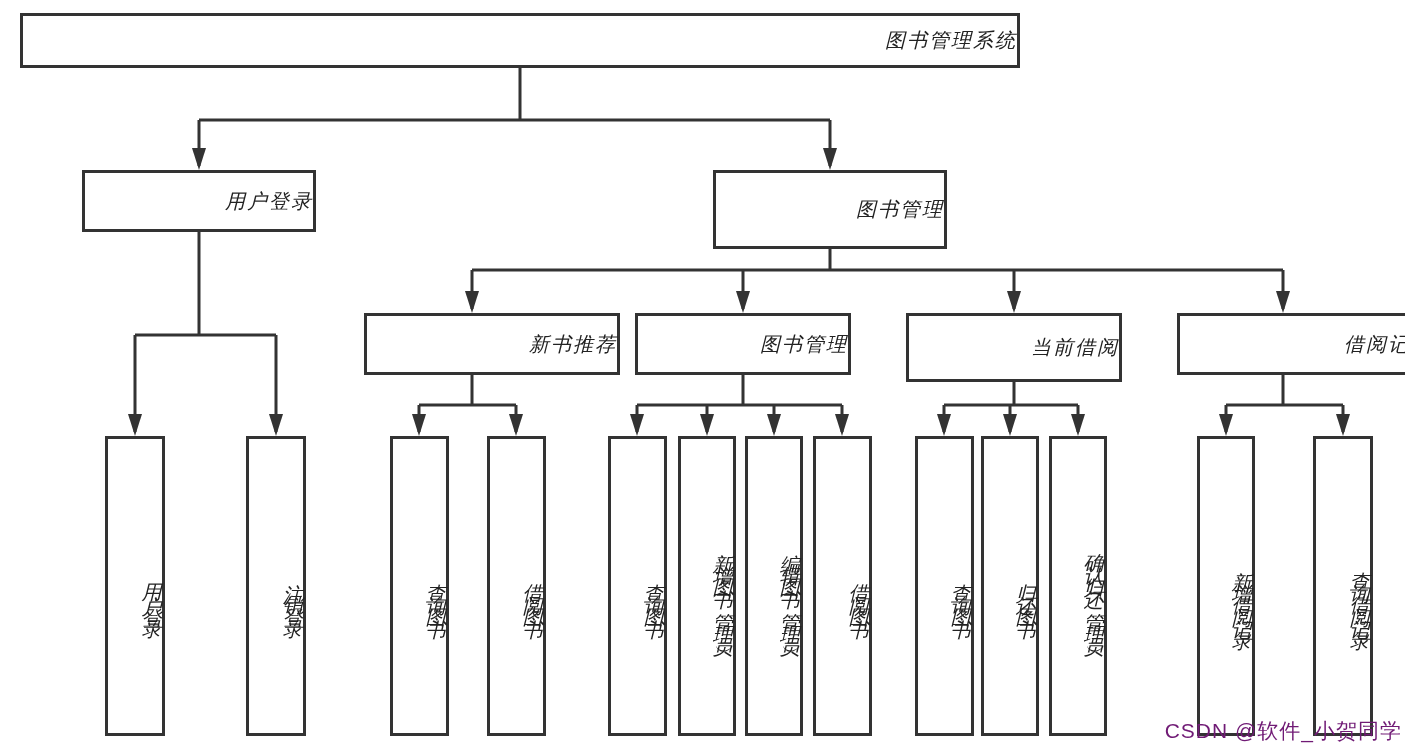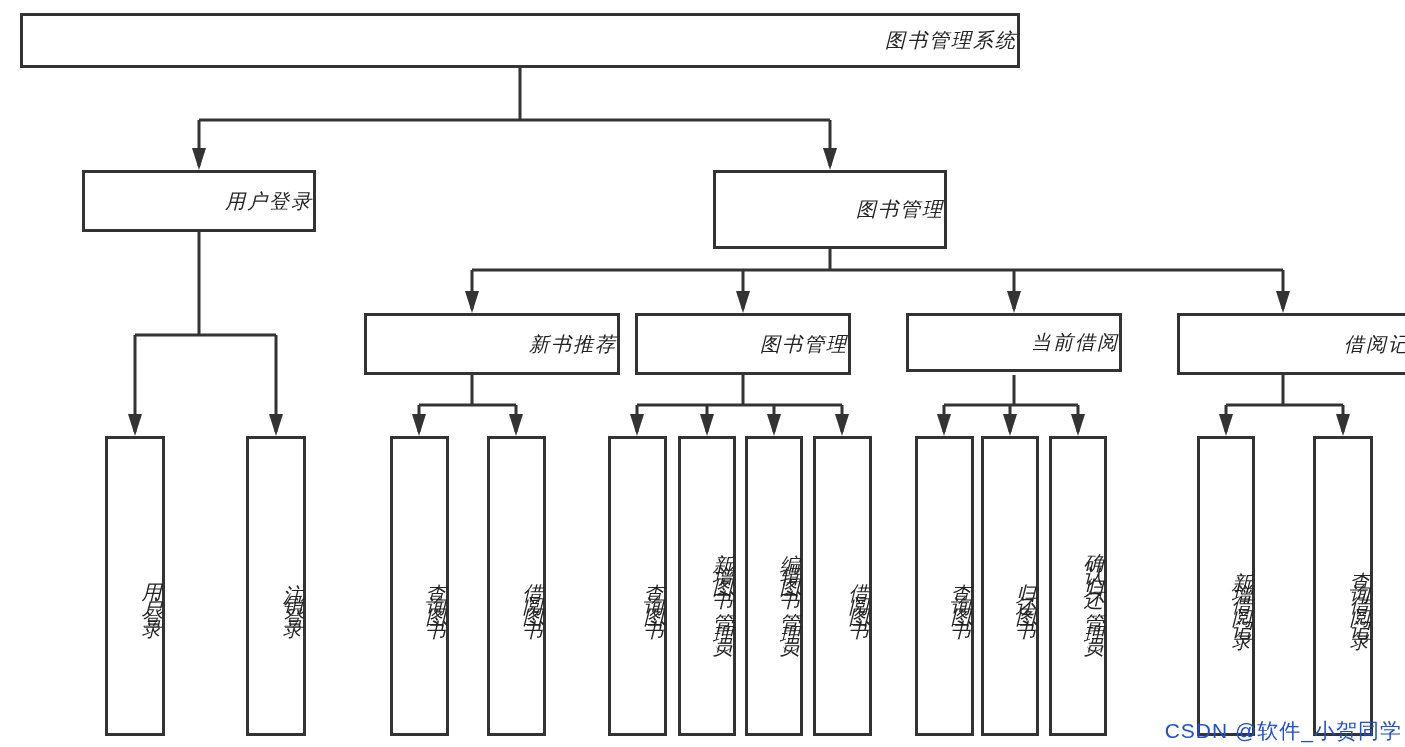--- a/index.html
+++ b/index.html
@@ -35,21 +35,21 @@
     font-size:20px;
     letter-spacing:12px;
     margin-bottom:-12px;
     line-height:1;
   }
   #watermark{
     position:absolute;
     top:717px;right:3px;
     font-size:21px;
     letter-spacing:1px;
-    color:#1d4ed8;
+    color:#701a75;
     z-index:5;
     white-space:nowrap;
   }
 </style>
 </head>
 <body>
 
 <div id="canvas">
 
   <svg id="connectors" viewBox="0 0 1405 747" xmlns="http://www.w3.org/2000/svg">
@@ -115,21 +115,21 @@
   <div class="box" style="left:713px;top:170px;width:234px;height:79px">
     <span class="hlabel">图书管理</span>
   </div>
 
   <div class="box" style="left:364px;top:313px;width:256px;height:62px">
     <span class="hlabel">新书推荐</span>
   </div>
   <div class="box" style="left:635px;top:313px;width:216px;height:62px">
     <span class="hlabel">图书管理</span>
   </div>
-  <div class="box" style="left:906px;top:313px;width:216px;height:59px">
+  <div class="box" style="left:906px;top:313px;width:216px;height:69px">
     <span class="hlabel">当前借阅</span>
   </div>
   <div class="box" style="left:1177px;top:313px;width:258px;height:62px">
     <span class="hlabel">借阅记录</span>
   </div>
 
   <div class="box" style="left:105px;top:436px;width:60px;height:300px">
     <span class="vtext">用户登录</span>
   </div>
   <div class="box" style="left:246px;top:436px;width:60px;height:300px">

